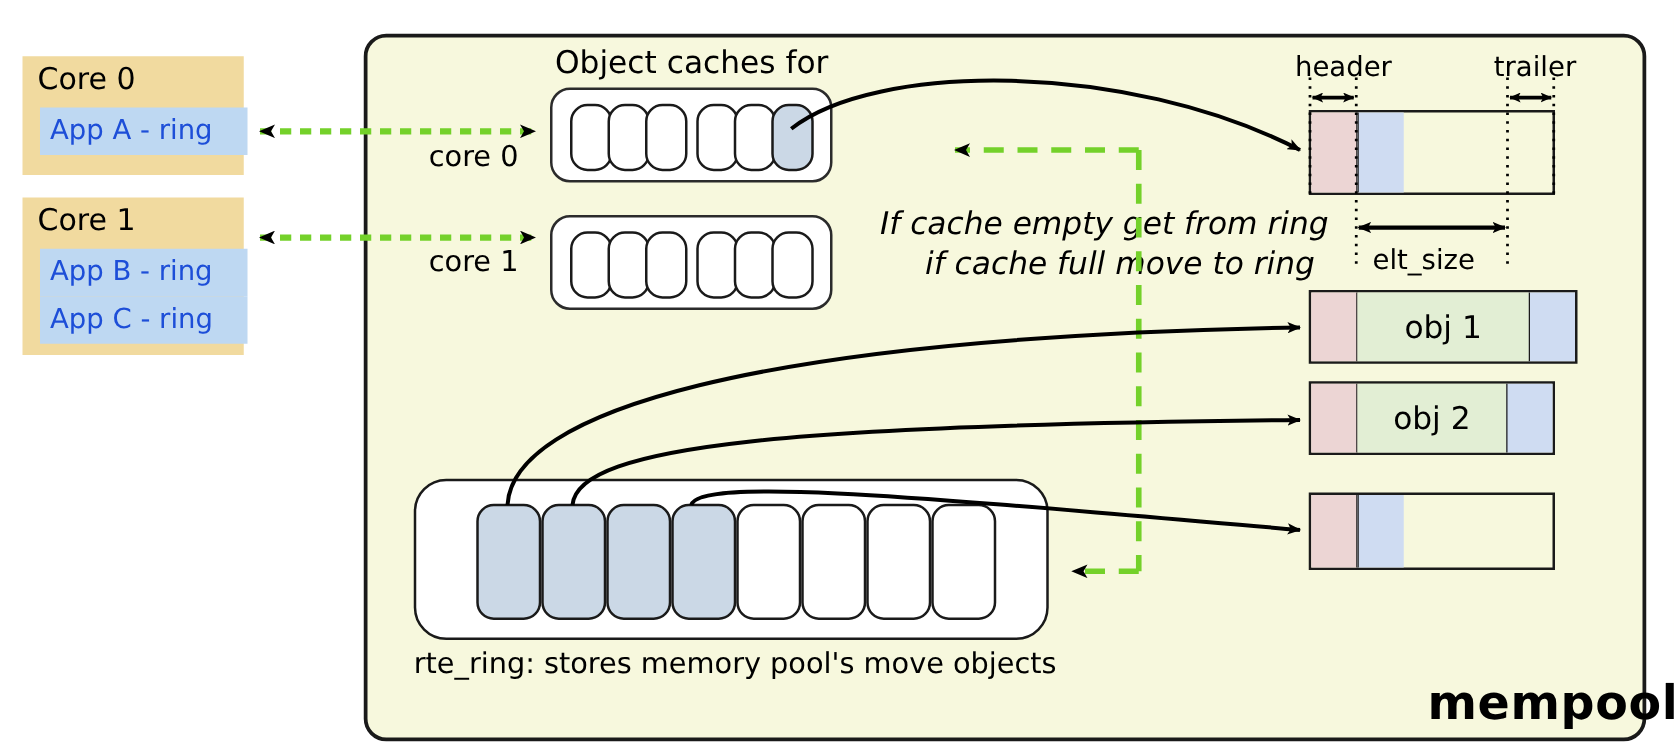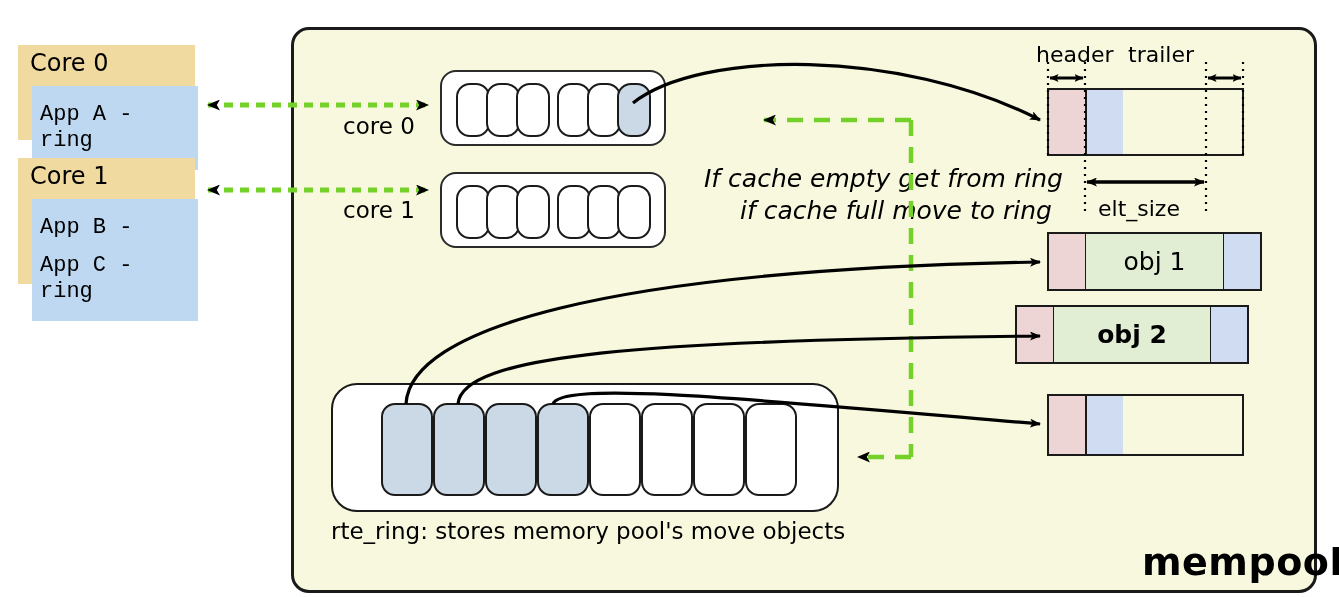--- a/index.html
+++ b/index.html
@@ -4,21 +4,21 @@
 <style>
   html,body{margin:0;padding:0;background:#ffffff;}
   body{width:1339px;height:597px;position:relative;overflow:hidden;
        font-family:"DejaVu Sans","Liberation Sans",sans-serif;color:#000;}
   #stage{position:absolute;left:0;top:0;width:1339px;height:597px;}
   .abs{position:absolute;}
 
   
   .core-box{background:#f1da9f;border:0;}
   .core-title{font-size:24px;line-height:1;color:#000;}
-  .app-strip{background:#bed8f2;font-size:22px;line-height:1.18;padding:16px 8px;color:#000000;font-family:Liberation Mono, monospace;}
+  .app-strip{background:#bed8f2;font-size:22px;line-height:1.18;padding:6px 8px;color:#1d4ed8;}
 
   
   #mempool{border:3px solid #1a1a1a;border-radius:18px;background:#f7f8dd;}
   #mempool-label{font-size:38px;font-weight:bold;letter-spacing:.5px;}
 
   
   .cache-box{border:2px solid #2b2b2b;border-radius:16px;background:#ffffff;}
   .slot{border:2px solid #1a1a1a;border-radius:14px;background:#ffffff;position:absolute;}
   .slot.filled{background:#cbd8e6;}
   .cache-title{font-size:25px;}
@@ -53,20 +53,21 @@
     <div class="abs core-title" style="left:12px;top:6px;">Core 0</div>
     <div class="abs app-strip" style="left:14px;top:41px;width:150px;">App A - ring</div>
   </div>
 
   <div class="abs core-box" style="left:18px;top:158px;width:177px;height:126px;">
     <div class="abs core-title" style="left:12px;top:6px;">Core 1</div>
     <div class="abs app-strip" style="left:14px;top:41px;width:150px;">App B - ring</div>
     <div class="abs app-strip" style="left:14px;top:79px;width:150px;">App C - ring</div>
   </div>
 
+  <div class="abs cache-title" style="left:444px;top:35px;">Object caches for</div>
 
   <div class="abs cache-box" style="left:440px;top:70px;width:222px;height:72px;">
     <div class="slot" style="left:14px;top:11px;width:30px;height:50px;"></div>
     <div class="slot" style="left:44px;top:11px;width:30px;height:50px;"></div>
     <div class="slot" style="left:74px;top:11px;width:30px;height:50px;"></div>
     <div class="slot" style="left:115px;top:11px;width:30px;height:50px;"></div>
     <div class="slot" style="left:145px;top:11px;width:30px;height:50px;"></div>
     <div class="slot filled" style="left:175px;top:11px;width:30px;height:50px;"></div>
   </div>
   <div class="abs core-lab" style="left:343px;top:113px;">core 0</div>
@@ -100,33 +101,33 @@
     <div class="oh" style="width:37px;"></div>
     <div class="ot" style="width:37px;"></div>
   </div>
 
   <div class="objrow" style="left:1047px;top:232px;width:215px;height:59px;">
     <div class="oh" style="width:37px;"></div>
     <div class="ob">obj 1</div>
     <div class="ot" style="width:37px;"></div>
   </div>
 
-  <div class="objrow" style="left:1015px;top:305px;width:234px;height:59px;font-weight:bold;">
+  <div class="objrow" style="left:1047px;top:305px;width:197px;height:59px;">
     <div class="oh" style="width:37px;"></div>
     <div class="ob">obj 2</div>
     <div class="ot" style="width:37px;"></div>
   </div>
 
   <div class="objrow" style="left:1047px;top:394px;width:197px;height:62px;">
     <div class="oh" style="width:37px;"></div>
     <div class="ot" style="width:37px;"></div>
   </div>
 
   <div class="abs dimlabel" style="left:1036px;top:42px;">header</div>
-  <div class="abs dimlabel" style="left:1128px;top:42px;">trailer</div>
+  <div class="abs dimlabel" style="left:1195px;top:42px;">trailer</div>
   <div class="abs dimlabel" style="left:1098px;top:196px;">elt_size</div>
 
   <svg width="1339" height="597" viewBox="0 0 1339 597">
     <defs>
       <marker id="ahBlack" markerWidth="11" markerHeight="9" refX="10" refY="4.5" orient="auto" markerUnits="userSpaceOnUse">
         <path d="M0,0 L11,4.5 L0,9 L2.6,4.5 Z" fill="#000"></path>
       </marker>
       <marker id="ahBlackStart" markerWidth="11" markerHeight="9" refX="1" refY="4.5" orient="auto" markerUnits="userSpaceOnUse">
         <path d="M11,0 L0,4.5 L11,9 L8.4,4.5 Z" fill="#000"></path>
       </marker>

